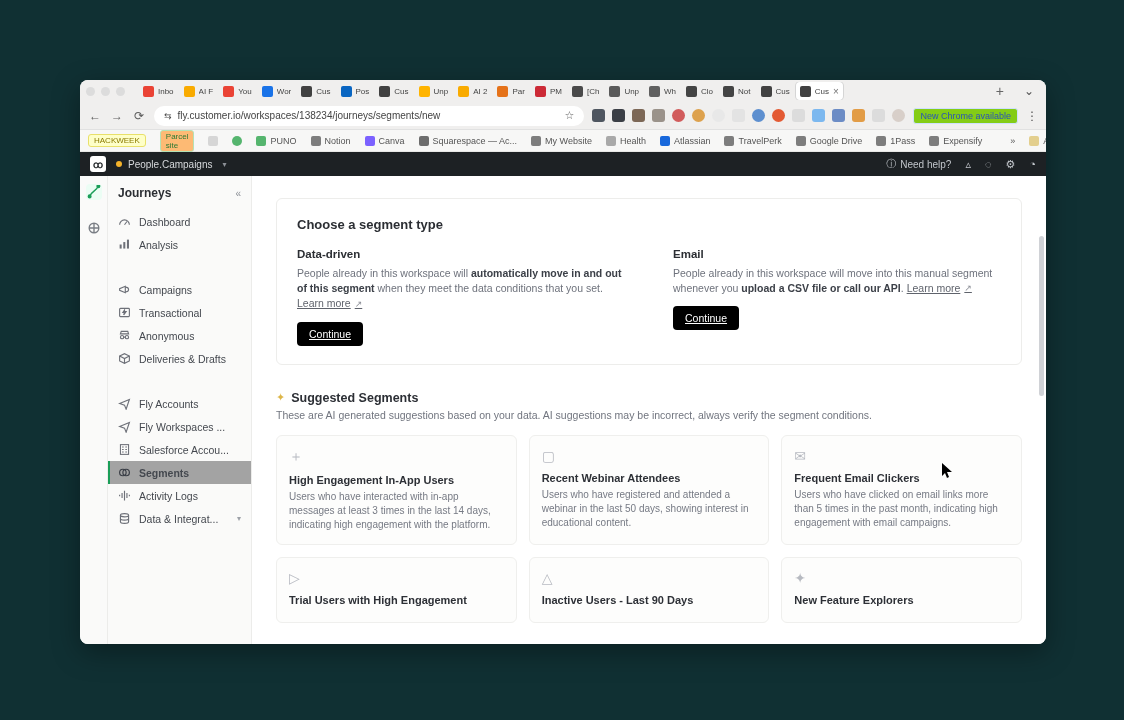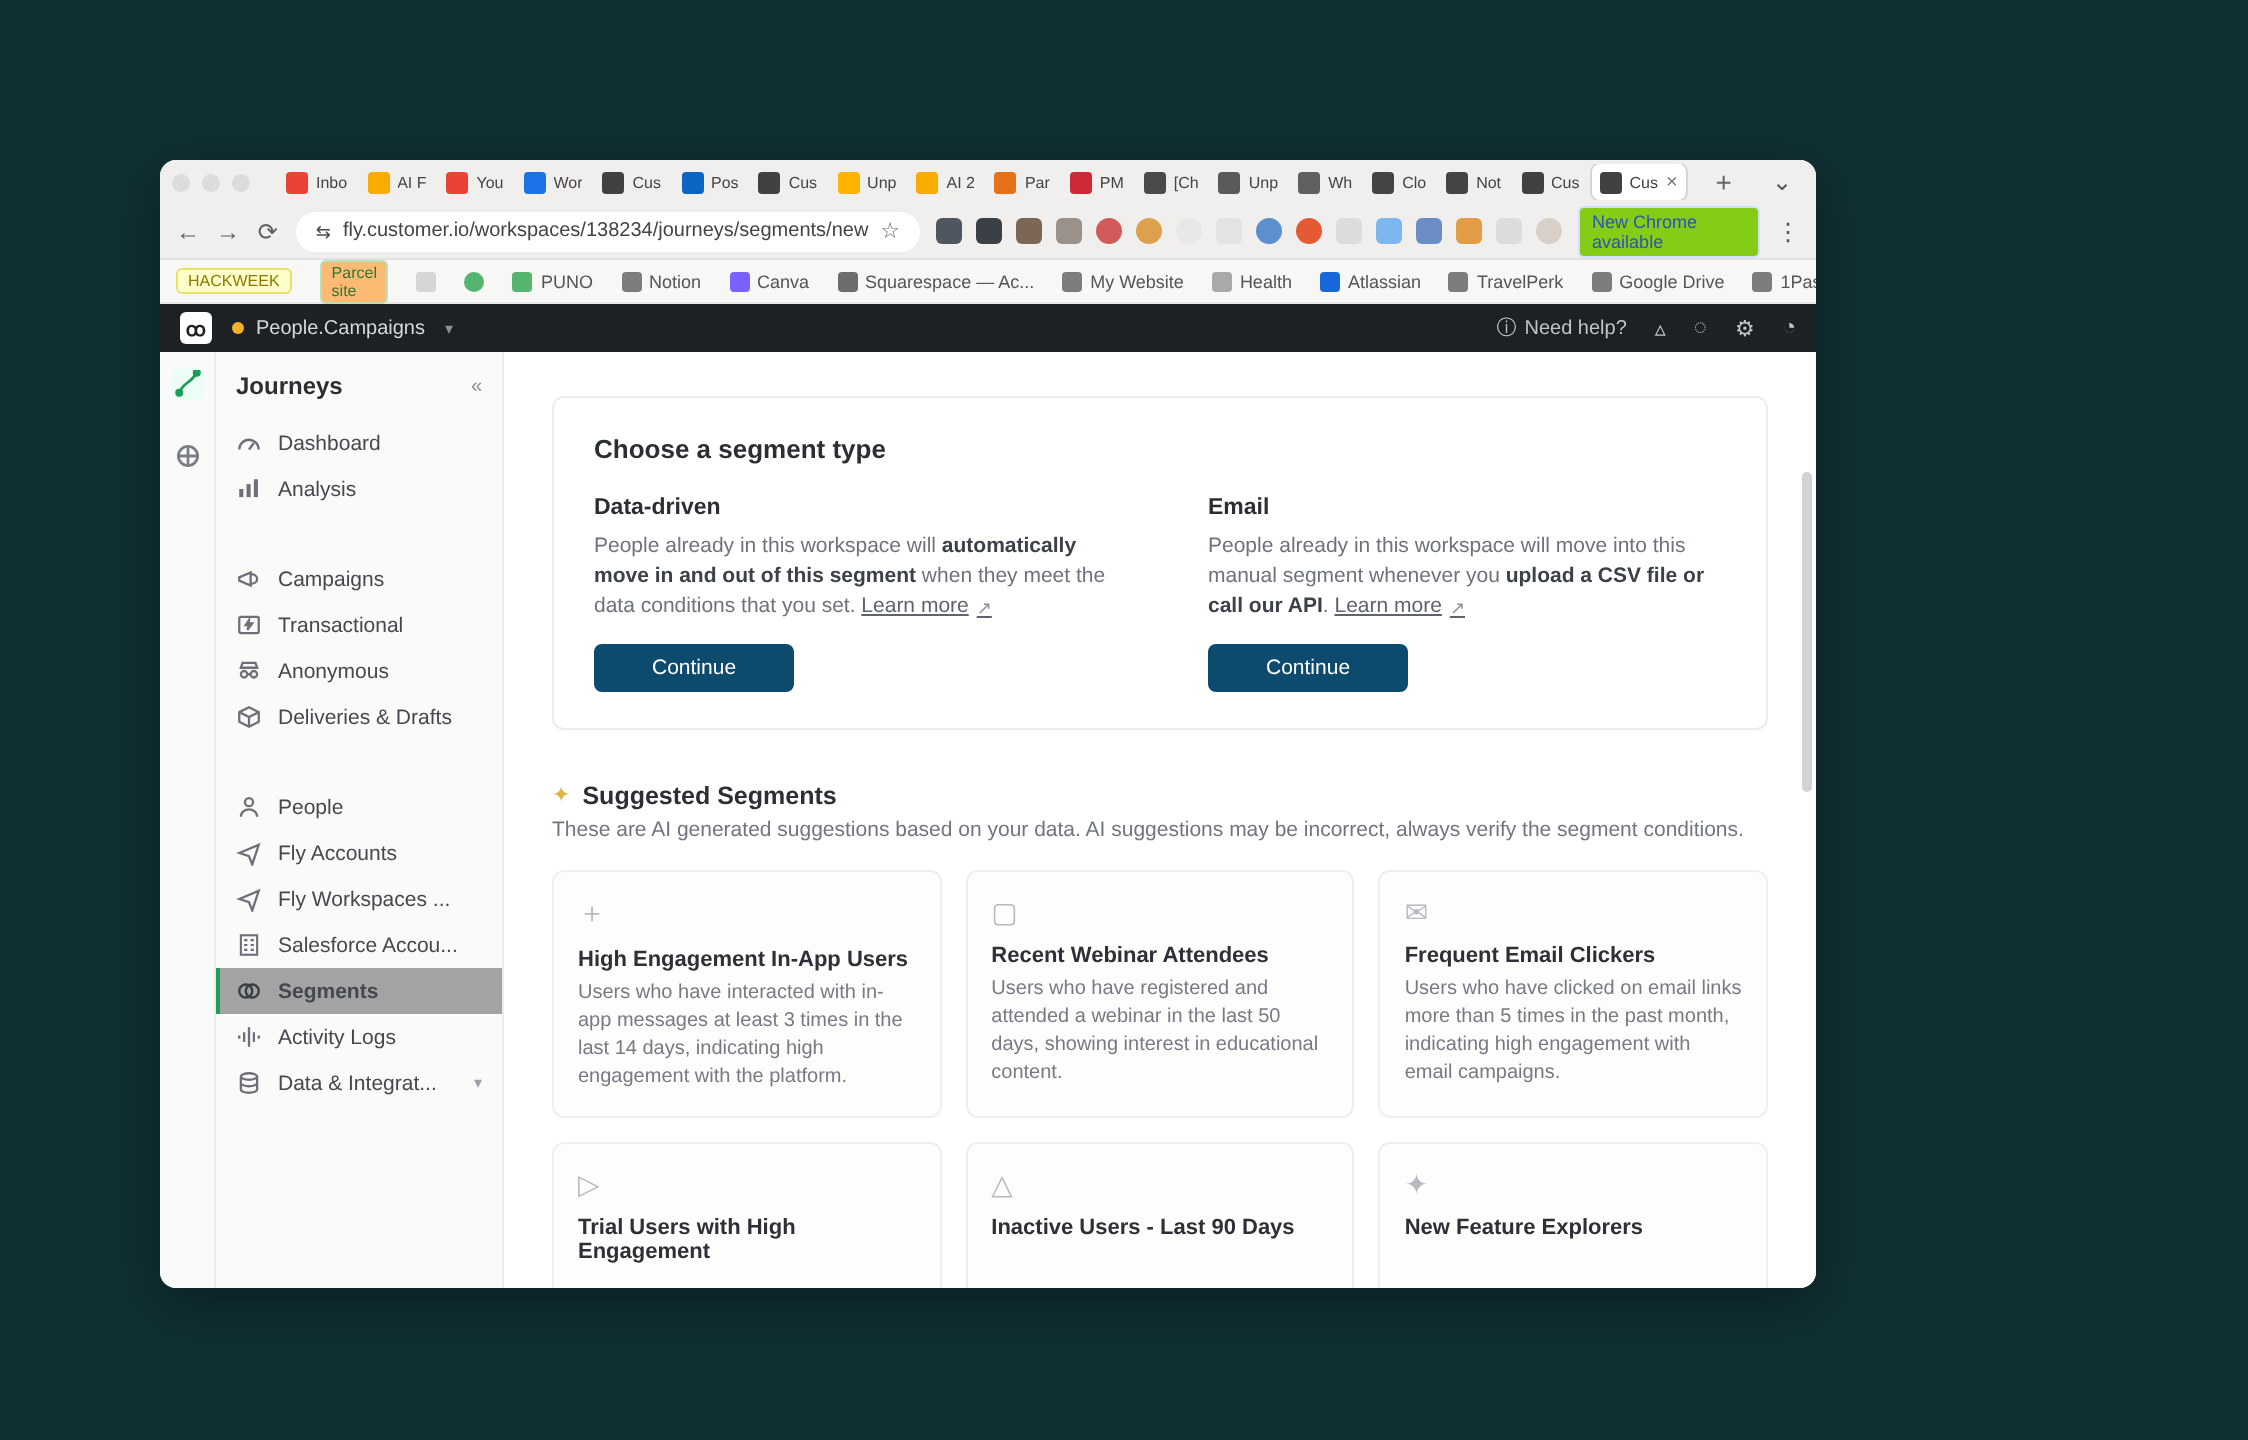--- a/index.html
+++ b/index.html
@@ -2,21 +2,21 @@
 <html><head>
 <meta charset="utf-8">
 <style>
 * { box-sizing: border-box; margin: 0; padding: 0; }
 body { background: #103033; font-family: -apple-system, BlinkMacSystemFont, Segoe UI, Helvetica, Arial, sans-serif; width: 1124px; height: 720px; overflow: hidden; position: relative; }
 
 .browser-window {
   position: absolute;
   left: 80px;
   top: 80px;
-  width: 828px;
+  width: 966px;
   height: 564px;
   background: #fff;
   border-radius: 8px;
   box-shadow: 0 8px 28px rgba(0,0,0,.35);
   overflow: hidden;
   display: flex;
   flex-direction: column;
 }
 
 
@@ -158,22 +158,22 @@
 }
 .card h2 { font-size:13px; font-weight:700; color:#2b2e33; margin-bottom:16px;}
 .cols { display:flex; gap: 48px;}
 .col { flex:1;}
 .col h3 { font-size:11.5px; font-weight:700; color:#2b2e33; margin-bottom:6px;}
 .col p { font-size:10.5px; color:#6e727c; line-height:1.45; margin-bottom:10px;}
 .col p b { color:#3c4048; font-weight:600;}
 .lm { display:inline-flex; align-items:center; gap:4px; color:#5f636c; text-decoration:underline; font-size:10.5px;}
 .ext-icon { font-size:9px; color:#8d9098;}
 .btn {
-  display:inline-block; background:#0c4a6e; color:#fff; font-size:10.5px;
-  padding: 6px 29px; border-radius:4px; border:none; cursor:pointer;
+  display:inline-block; background:#000000; color:#fff; font-size:10.5px;
+  padding: 6px 12px; border-radius:4px; border:none; cursor:pointer;text-decoration:underline;
 }
 
 .sugg-hdr { display:flex; align-items:center; gap:6px; margin-bottom:4px;}
 .sparkle { color:#ddb649; font-size:11px;}
 .sugg-hdr h2 { font-size:12.5px; font-weight:700; color:#2c2f35;}
 .sugg-sub { font-size:10.5px; color:#71757f; margin-bottom:14px;}
 
 .grid { display:grid; grid-template-columns: repeat(3,1fr); gap:12px;}
 .tile {
   border:1px solid #efefed; border-radius:6px; padding: 12px 12px;
@@ -474,29 +474,20 @@
                 </svg>
               </span>
               <span>Deliveries &amp; Drafts</span>
             </div>
           </div>
           <div class="side-divider"></div>
           <div class="side-group">
             <div class="side-item">
               <span class="side-ic">
                 <svg width="13" height="13" viewBox="0 0 16 16" fill="none" stroke="#6d7078" stroke-width="1.4">
-                  <circle cx="8" cy="5" r="2.5"></circle>
-                  <path d="M3 14c0-3 2.5-4.5 5-4.5S13 11 13 14"></path>
-                </svg>
-              </span>
-              <span>People</span>
-            </div>
-            <div class="side-item">
-              <span class="side-ic">
-                <svg width="13" height="13" viewBox="0 0 16 16" fill="none" stroke="#6d7078" stroke-width="1.4">
                   <path d="M2 8l12-5-4 12-2-5z"></path>
                 </svg>
               </span>
               <span>Fly Accounts</span>
             </div>
             <div class="side-item">
               <span class="side-ic">
                 <svg width="13" height="13" viewBox="0 0 16 16" fill="none" stroke="#6d7078" stroke-width="1.4">
                   <path d="M2 8l12-5-4 12-2-5z"></path>
                 </svg>

